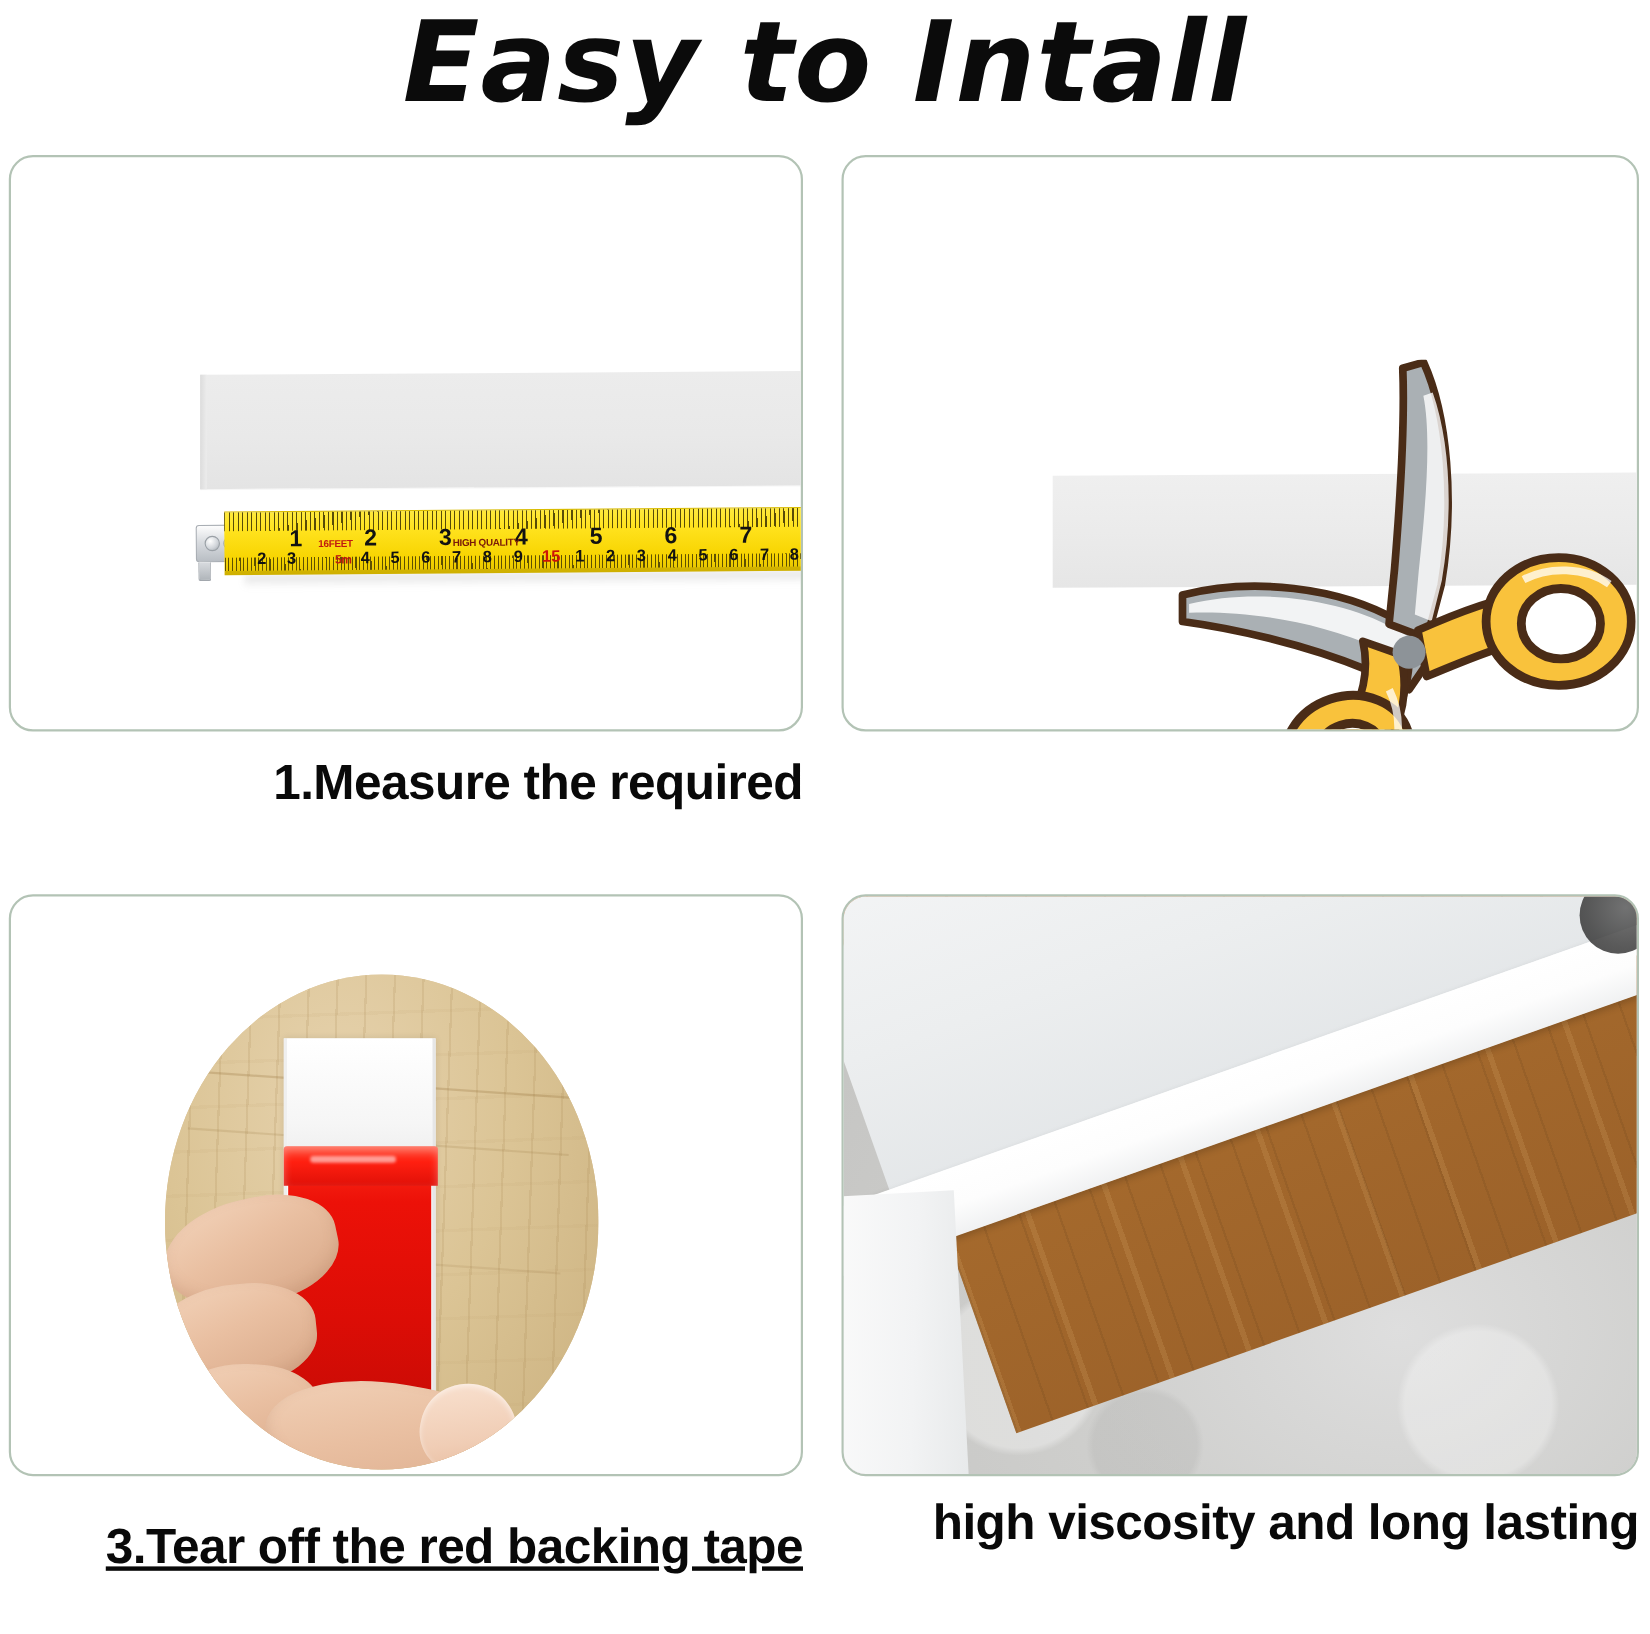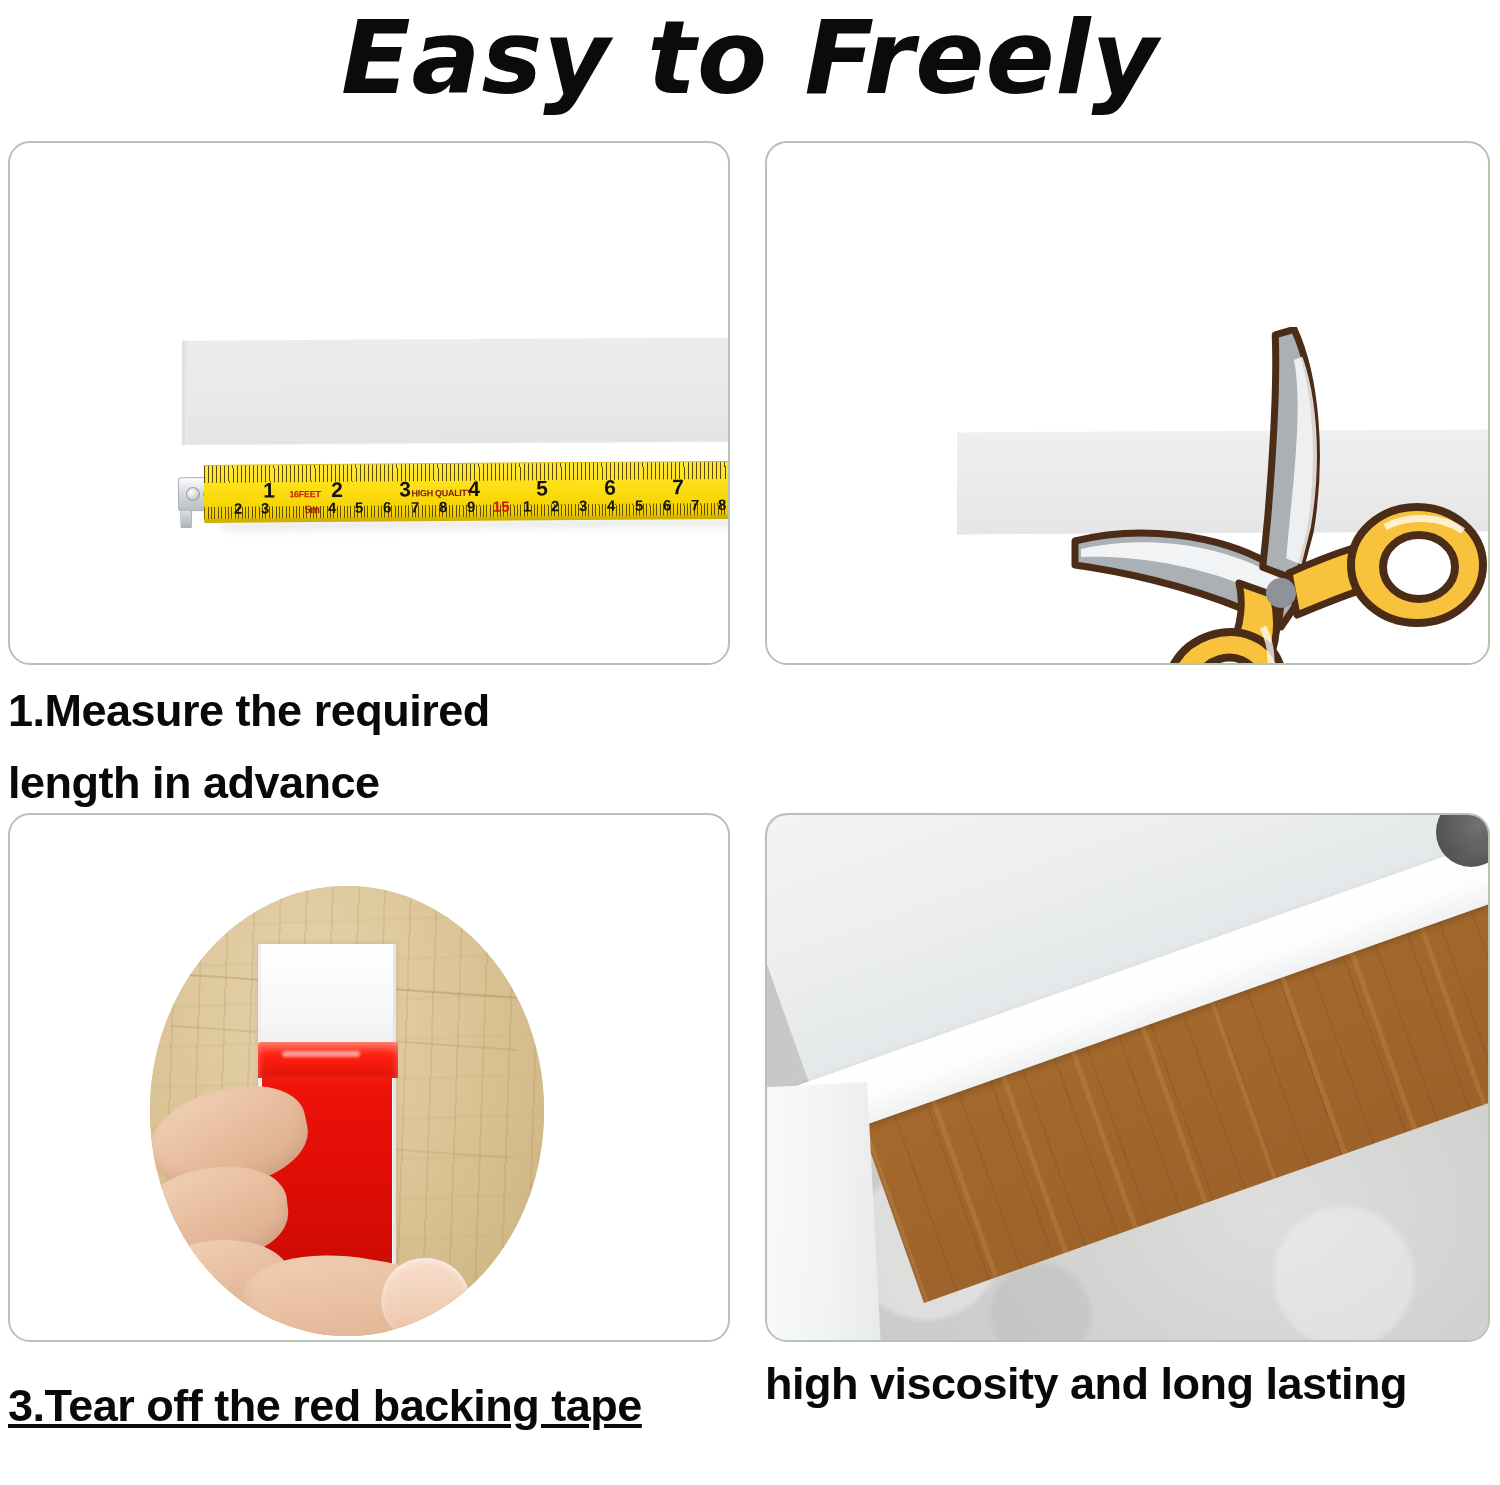--- a/index.html
+++ b/index.html
@@ -49,21 +49,21 @@
   #panel-4 { left: 765px; top: 813px; width: 725px; height: 529px; }
 
   
   .caption {
     position: absolute;
     font-family: "Liberation Sans Narrow", "Liberation Sans", sans-serif;
     font-weight: bold;
     font-size: 45px;
     line-height: 72px;
     color: #090909;
-    text-align: left;
+    text-align: right;
     letter-spacing: -0.5px;
   }
   #caption-1 { left: 8px;   top: 675px;  width: 722px; }
   #caption-2 { left: 765px; top: 675px;  width: 725px; }
   #caption-3 { left: 8px;   top: 1370px; width: 722px; text-decoration: underline; }
   #caption-4 { left: 765px; top: 1348px; width: 725px; }
   .caption .line { display: block; white-space: nowrap; }
 
   
   .p1-strip {
@@ -317,21 +317,21 @@
     width:70px; height:70px; border-radius:50%;
     background: radial-gradient(circle at 60% 40%, #5d5d5d 0%, #3d3d3d 60%, #2e2e2e 100%);
     opacity:.85;
   }
 </style>
 </head>
 <body>
 
 <div id="root">
 
-  <div class="title">Easy to Freely</div>
+  <div class="title">Easy to Intall</div>
 
   <div class="panel" id="panel-1">
     <div class="p1-strip"></div>
 
     <div class="tape-wrap">
       <div class="tape-shadow"></div>
 
       <div class="tape-hook"></div>
       <div class="tape-lip"></div>
 
@@ -430,21 +430,20 @@
       <div class="p4-wood"></div>
       <div class="p4-wall"></div>
       <div class="p4-trim"></div>
       <div class="p4-corner"></div>
       <div class="p4-dark-corner"></div>
     </div>
   </div>
 
   <div class="caption" id="caption-1">
     <span class="line">1.Measure the required</span>
-    <span class="line">length in advance</span>
   </div>
 
   <div class="caption" id="caption-2">
   </div>
 
   <div class="caption" id="caption-3">
     <span class="line">3.Tear off the red backing tape</span>
   </div>
 
   <div class="caption" id="caption-4">

